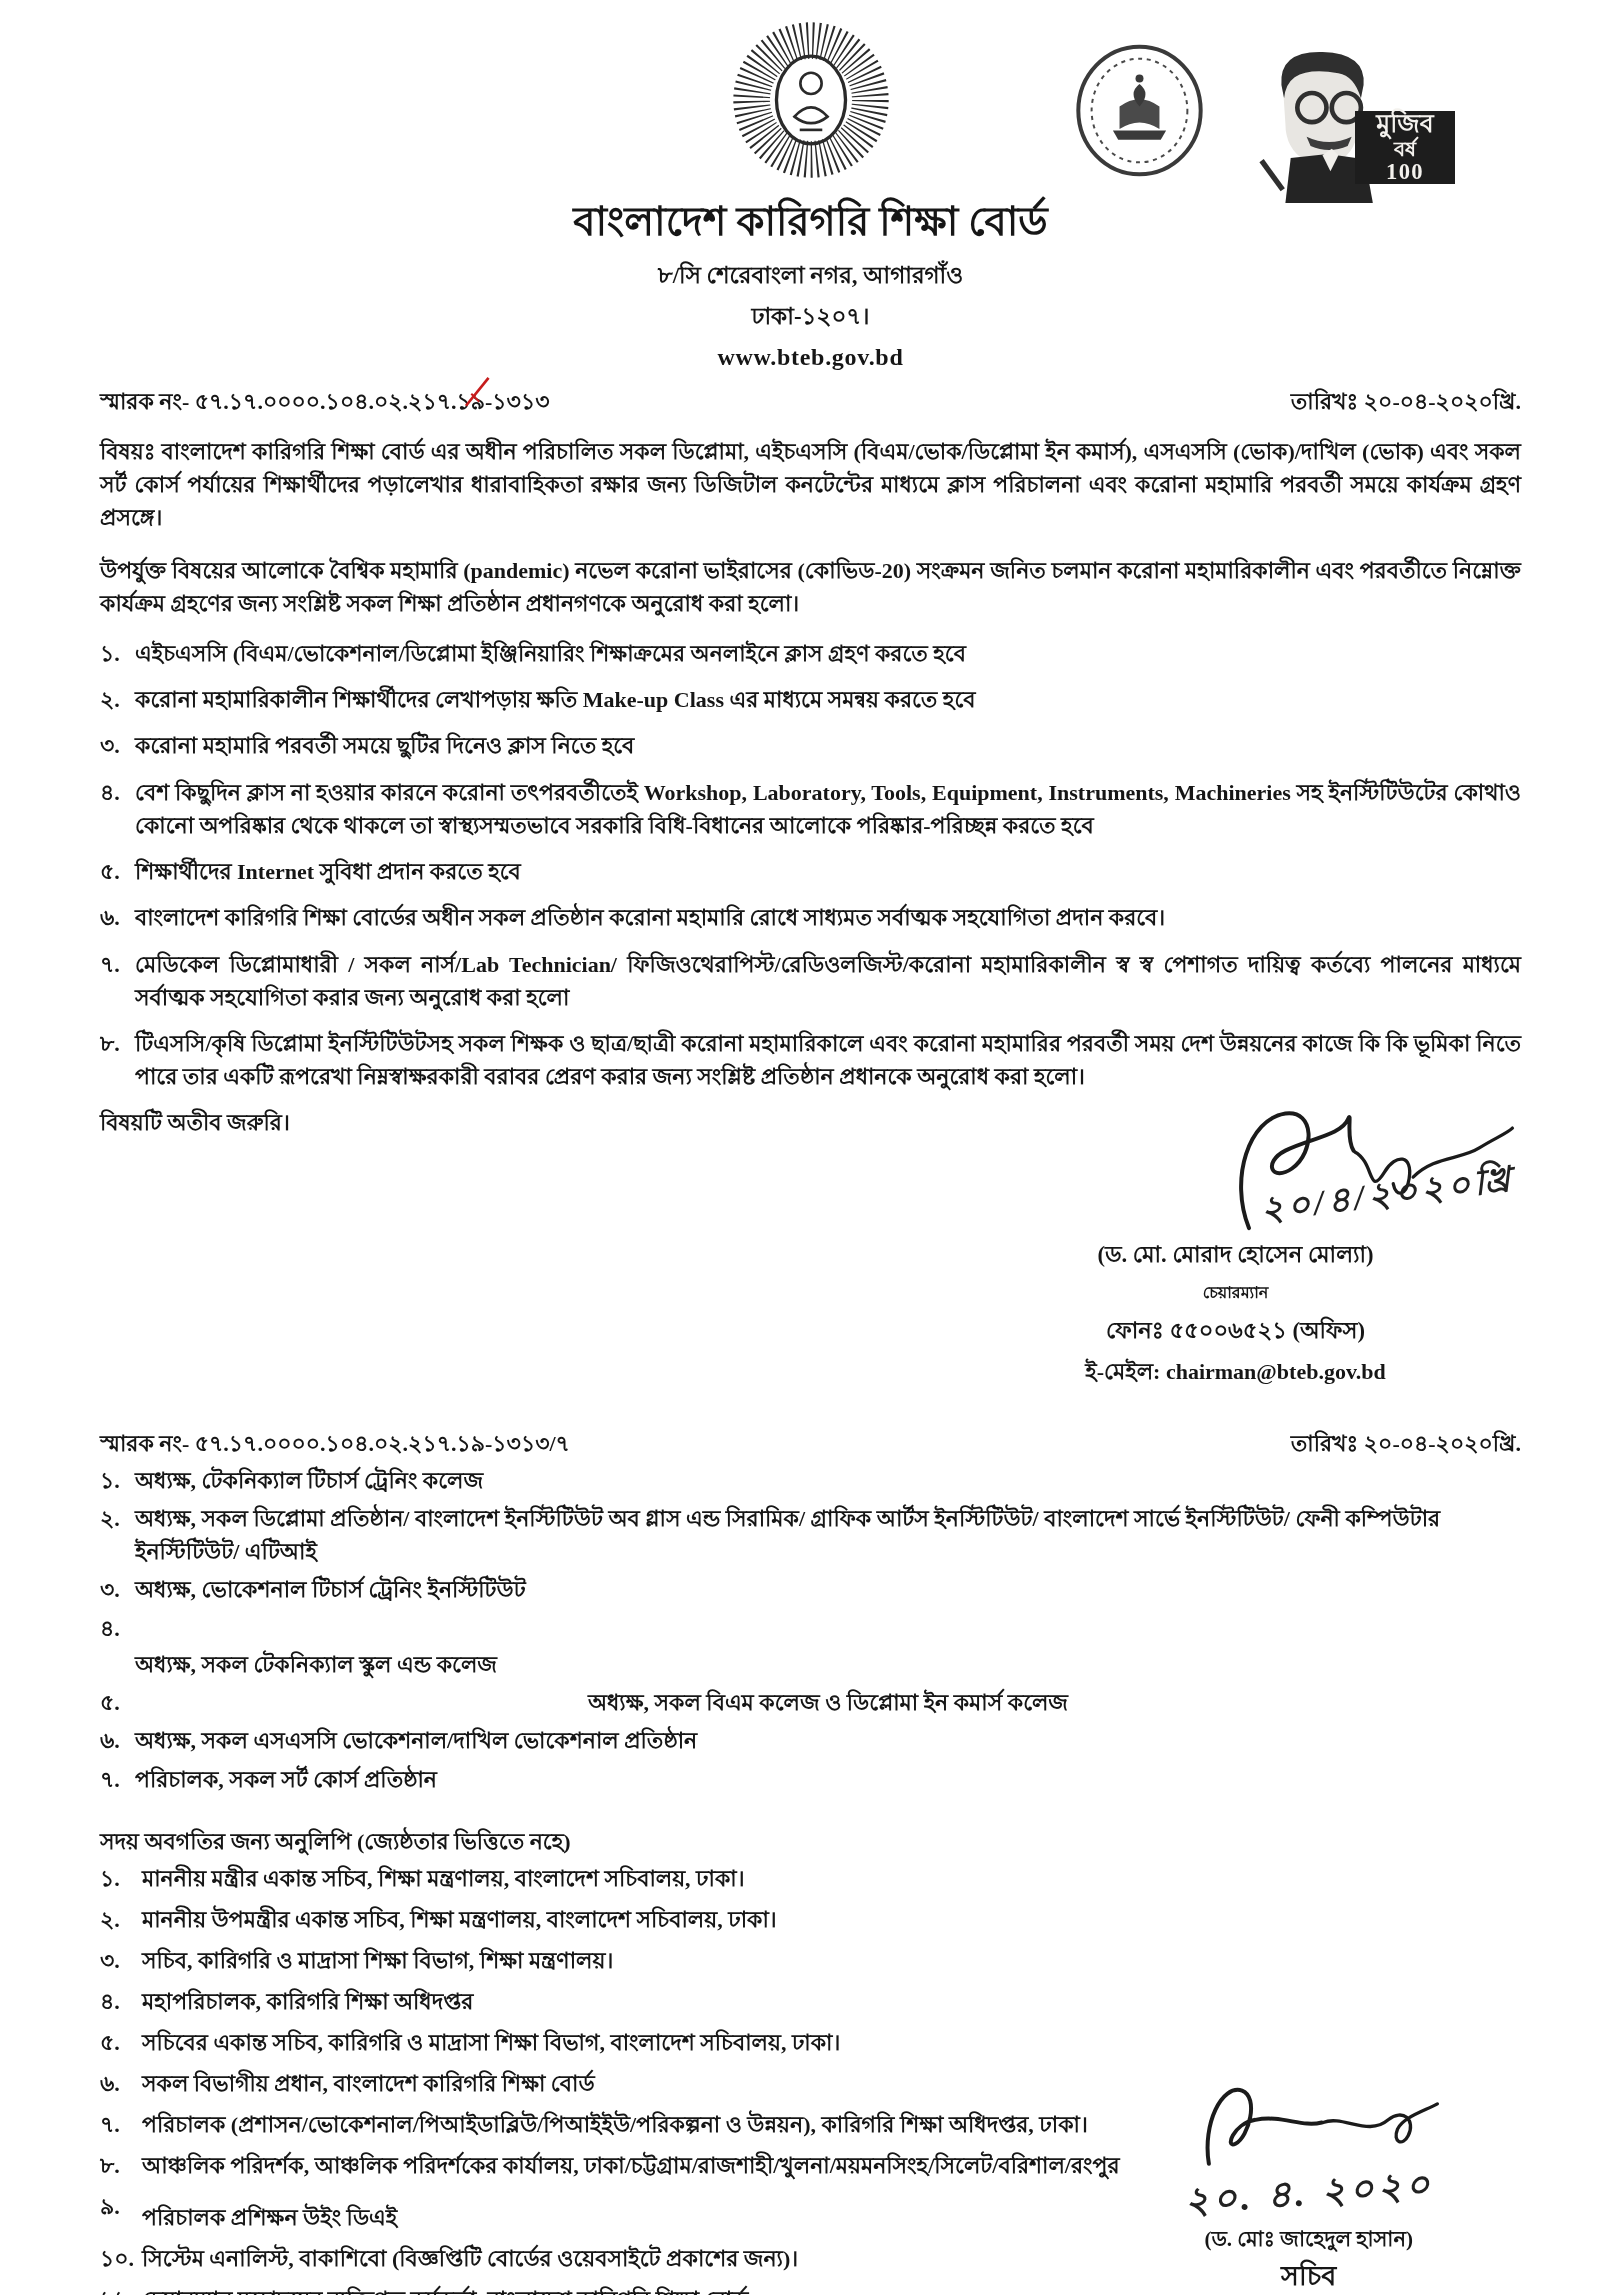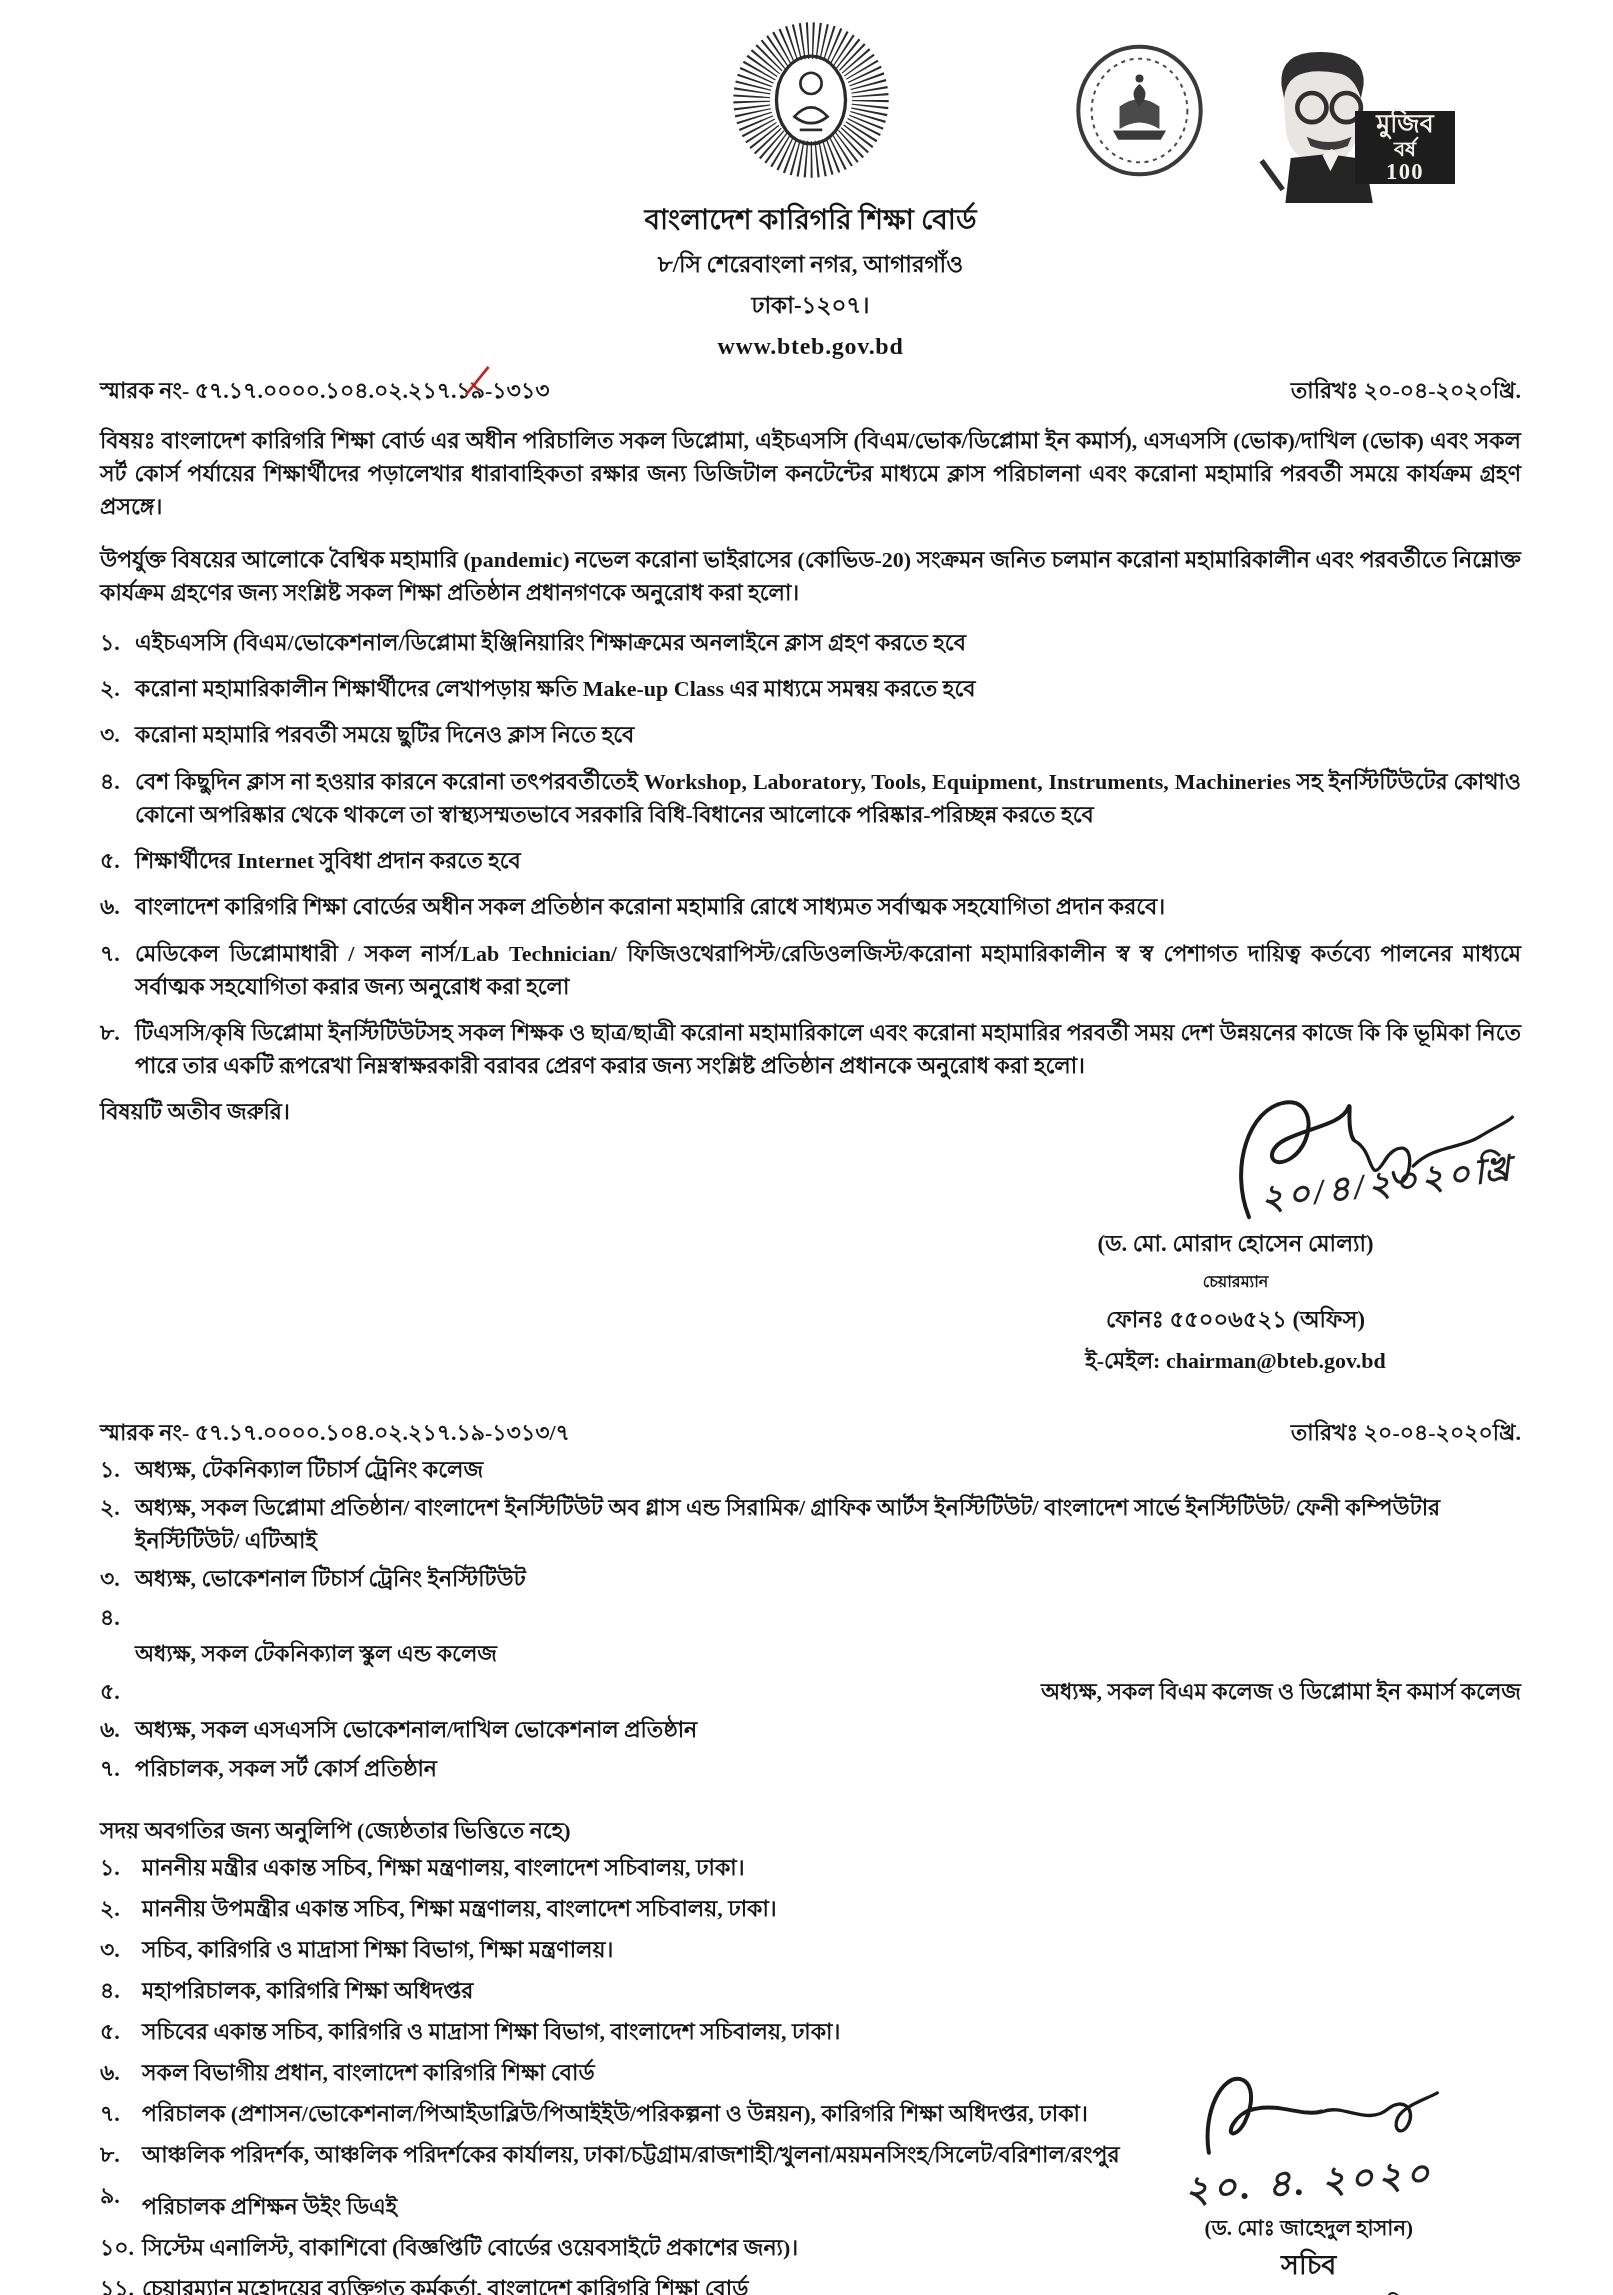--- a/index.html
+++ b/index.html
@@ -11,21 +11,21 @@
   }
   .page{
     width:1614px; min-height:2295px; background:#ffffff;
     position:relative; box-sizing:border-box;
     padding:17px 93px 26.5px 100px;
     font-size:22px; line-height:1.5; font-weight:bold;
   }
   
   .header{position:relative; text-align:center; min-height:312px;}
   .seal-wrap{display:flex; justify-content:center;}
-  .org-name{font-size:28px; font-weight:bold; margin-top:16px;}
+  .org-name{font-size:40px; font-weight:bold; margin-top:9px;}
   .addr{font-size:23px; margin-top:6.6px; font-weight:bold;}
   .site{font-size:24px; margin-top:5.3px; letter-spacing:0.7px;}
   .right-logos{position:absolute; top:26.5px; right:66px; display:flex; gap:37px; align-items:flex-start;}
   
   .memo-row{display:flex; justify-content:space-between; align-items:baseline; margin-top:9.3px;}
   .memo-no{position:relative; white-space:nowrap;}
   .red-tick{position:absolute; top:-9.3px; left:362px; pointer-events:none;}
   .memo-date{white-space:nowrap;}
   
   .subject{margin-top:17px; text-align:justify;}
@@ -198,21 +198,21 @@
       <div class="li">
       <span class="num">৩.</span>
       <span class="txt" style="text-align:left;">অধ্যক্ষ, ভোকেশনাল টিচার্স ট্রেনিং ইনস্টিটিউট</span>
     </div>
       <div class="li">
       <span class="num">৪.</span>
       <span class="txt" style="text-align:left;margin-top:36px;">অধ্যক্ষ, সকল টেকনিক্যাল স্কুল এন্ড কলেজ</span>
     </div>
       <div class="li">
       <span class="num">৫.</span>
-      <span class="txt" style="text-align:right;">অধ্যক্ষ, সকল বিএম কলেজ ও ডিপ্লোমা ইন কমার্স কলেজ</span>
+      <span class="txt" style="text-align:center;">অধ্যক্ষ, সকল বিএম কলেজ ও ডিপ্লোমা ইন কমার্স কলেজ</span>
     </div>
       <div class="li">
       <span class="num">৬.</span>
       <span class="txt" style="text-align:left;">অধ্যক্ষ, সকল এসএসসি ভোকেশনাল/দাখিল ভোকেশনাল প্রতিষ্ঠান</span>
     </div>
       <div class="li">
       <span class="num">৭.</span>
       <span class="txt" style="text-align:left;">পরিচালক, সকল সর্ট কোর্স প্রতিষ্ঠান</span>
     </div>
     </div>

